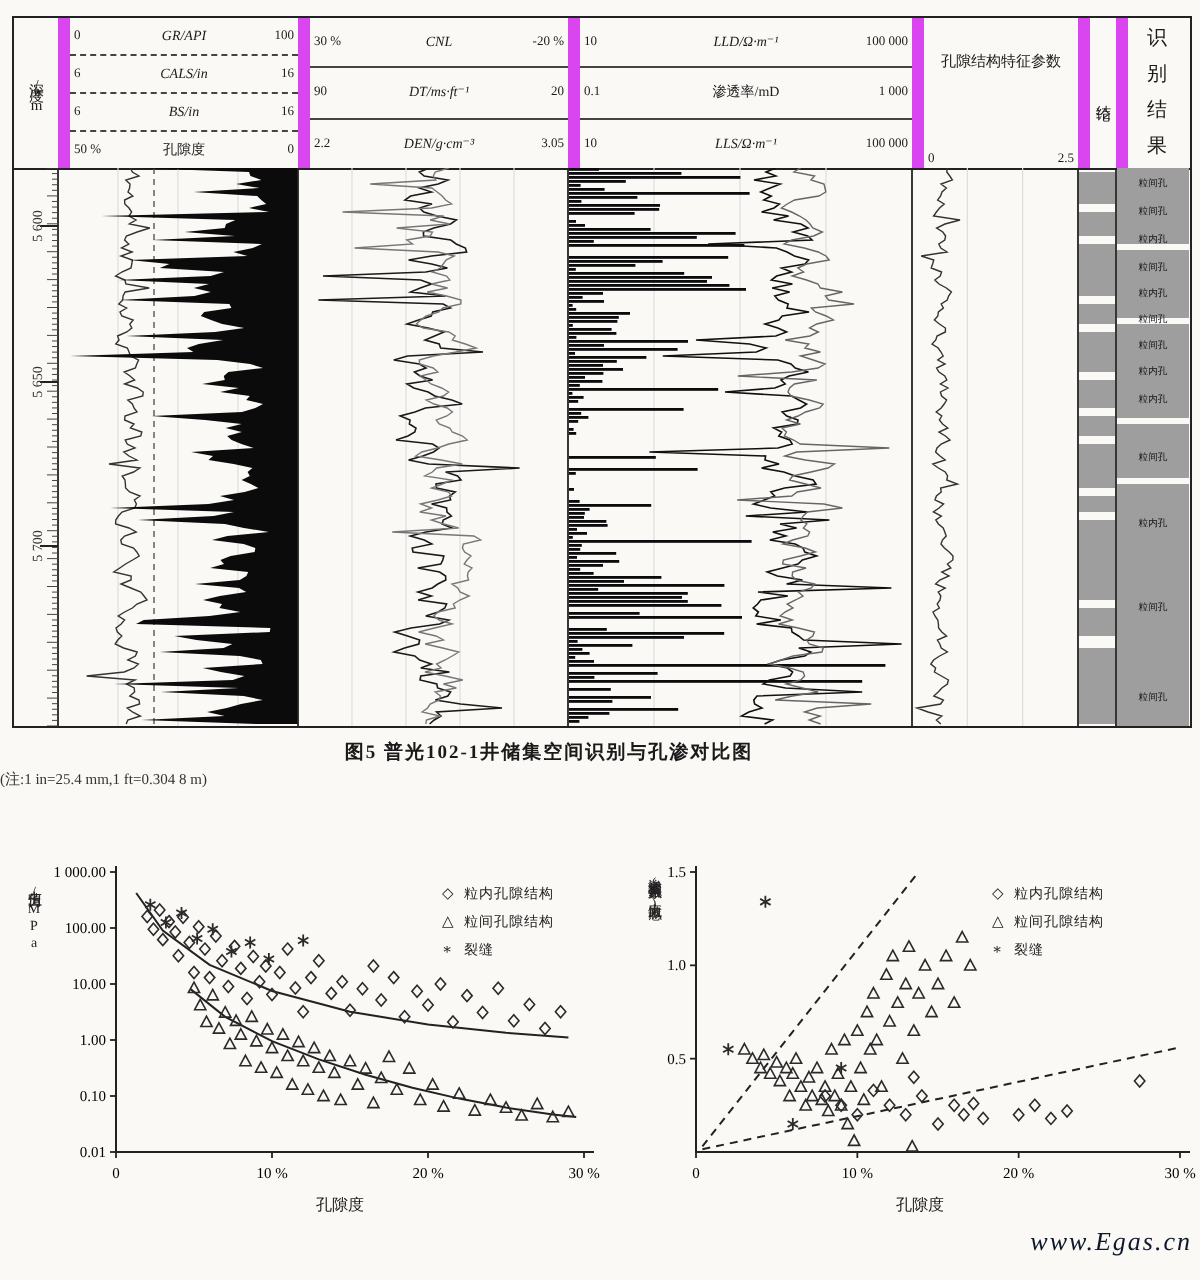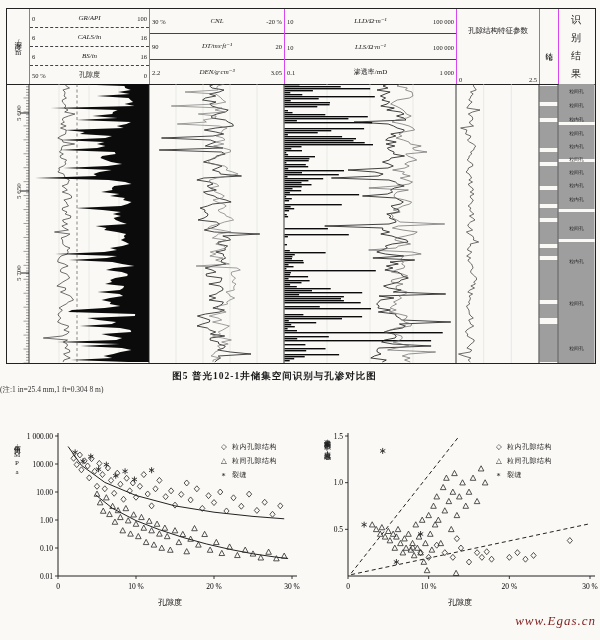--- a/index.html
+++ b/index.html
@@ -1,27 +1,27 @@
 <!DOCTYPE html>
 <html><head>
 <meta charset="utf-8">
 <style>
   html,body{margin:0;padding:0;background:#e8e6e1;}
   .page{position:relative;width:600px;height:640px;background:#faf9f6;overflow:hidden;
         font-family:"Liberation Serif","DejaVu Serif",serif;color:#1a1a1a;}
   
   .fig5{position:absolute;left:6px;top:8px;width:588px;height:354px;border:1px solid #222;box-sizing:content-box;}
   .hdr{position:absolute;left:0;top:0;width:588px;height:75px;border-bottom:1px solid #222;}
-  .col{position:absolute;top:0;height:75px;border-left:1px solid #d946ef;box-sizing:border-box;}
+  .col{position:absolute;top:0;height:75px;border-left:6px solid #d946ef;box-sizing:border-box;}
   .col.first{border-left:none;}
   .depth-col{left:0;width:22px;display:flex;align-items:center;justify-content:center;}
   .vtext{writing-mode:vertical-lr;text-orientation:upright;font-size:7.5px;letter-spacing:1px;line-height:1;}
   .t1{left:22px;width:120px;display:flex;flex-direction:column;}
   .t2{left:142px;width:135px;display:flex;flex-direction:column;}
-  .t3{left:277px;width:172px;display:flex;flex-direction:column;justify-content:flex-end;}
+  .t3{left:277px;width:172px;display:flex;flex-direction:column;}
   .t4{left:449px;width:83px;}
   .c5{left:532px;width:19px;display:flex;align-items:center;justify-content:center;}
   .c6{left:551px;width:37px;display:flex;align-items:center;justify-content:center;}
   .hrow{position:relative;flex:1;}
   .t1 .hrow{border-top:1px dashed #444;}
   .t1 .hrow:first-child{border-top:none;}
   .t2 .hrow,.t3 .hrow{border-top:1px solid #444;}
   .t2 .hrow:first-child,.t3 .hrow:first-child{border-top:none;}
   .nm{position:absolute;left:0;right:0;top:50%;transform:translateY(-50%);text-align:center;font-size:7px;}
   .it{font-style:italic;}
@@ -29,21 +29,21 @@
   .rv{position:absolute;right:2px;top:50%;transform:translateY(-50%);font-size:6.5px;}
   .t4name{position:absolute;left:4px;right:4px;top:16px;text-align:center;font-size:7.5px;line-height:1.7;}
   .t4 .b{top:auto;bottom:1px;transform:none;}
   .wrap2{width:20px;word-break:break-all;text-align:center;font-size:10px;letter-spacing:2px;line-height:1.8;}
   #fig5-body{position:absolute;left:0;top:75px;}
   .dlab{position:absolute;left:1px;width:22px;font-size:7px;color:#333;transform:rotate(-90deg);transform-origin:center;white-space:nowrap;text-align:center;}
   
   .cap5{position:absolute;left:0;top:370px;width:549px;text-align:center;font-weight:bold;font-size:9.5px;letter-spacing:1px;}
   .note5{position:absolute;left:0;top:385px;width:600px;font-size:7.5px;color:#333;}
   .cap6{position:absolute;left:0;top:618px;width:480px;text-align:center;font-weight:bold;font-size:9px;letter-spacing:1px;}
-  .watermark{position:absolute;right:4px;top:613px;font-size:13px;font-style:italic;color:#7f1d1d;letter-spacing:1px;}
+  .watermark{position:absolute;right:4px;top:613px;font-size:13px;font-style:italic;color:#0f172a;letter-spacing:1px;}
   
   #plot-left{position:absolute;left:8px;top:428px;}
   #plot-right{position:absolute;left:318px;top:428px;}
   .ylab{position:absolute;writing-mode:vertical-lr;text-orientation:upright;font-size:7px;letter-spacing:0.5px;
         display:flex;align-items:center;color:#222;}
   .ylab-left{left:12px;top:440px;height:138px;}
   .ylab-right{left:322px;top:434px;height:144px;}
   .xlab{position:absolute;width:120px;text-align:center;font-size:8px;top:597px;}
   .xlab-left{left:110px;}
   .xlab-right{left:400px;}
@@ -102,28 +102,28 @@
           <span class="rv">3.05</span>
         </div>
       </div>
       <div class="col t3">
         <div class="hrow">
           <span class="lv">10</span>
           <span class="nm it">LLD/Ω·m⁻¹</span>
           <span class="rv">100 000</span>
         </div>
         <div class="hrow">
+          <span class="lv">0.1</span>
+          <span class="nm">渗透率/mD</span>
+          <span class="rv">1 000</span>
+        </div>
+        <div class="hrow">
           <span class="lv">10</span>
           <span class="nm it">LLS/Ω·m⁻¹</span>
           <span class="rv">100 000</span>
-        </div>
-        <div class="hrow">
-          <span class="lv">0.1</span>
-          <span class="nm">渗透率/mD</span>
-          <span class="rv">1 000</span>
         </div>
       </div>
       <div class="col t4">
         <div class="t4name">孔隙结构特征参数</div>
         <span class="lv b">0</span>
         <span class="rv b">2.5</span>
       </div>
       <div class="col c5">
         <div class="vtext">结论</div>
       </div>

